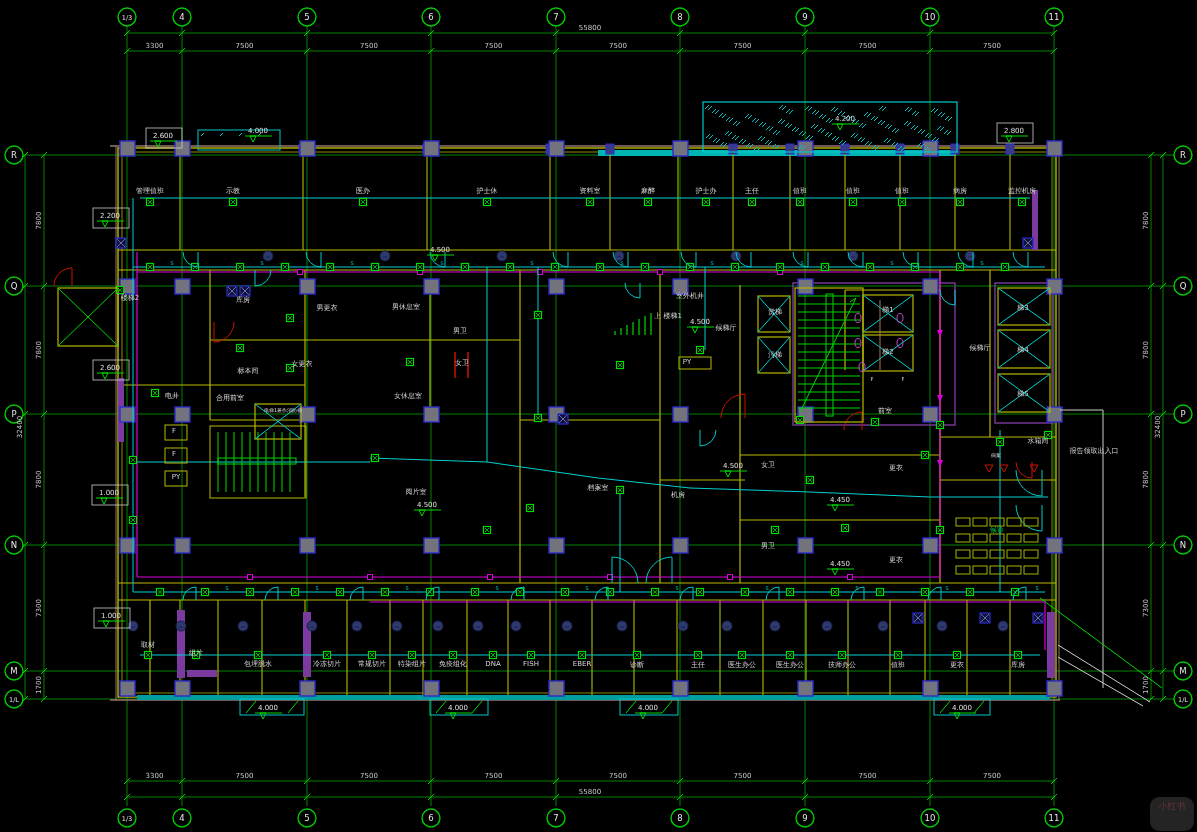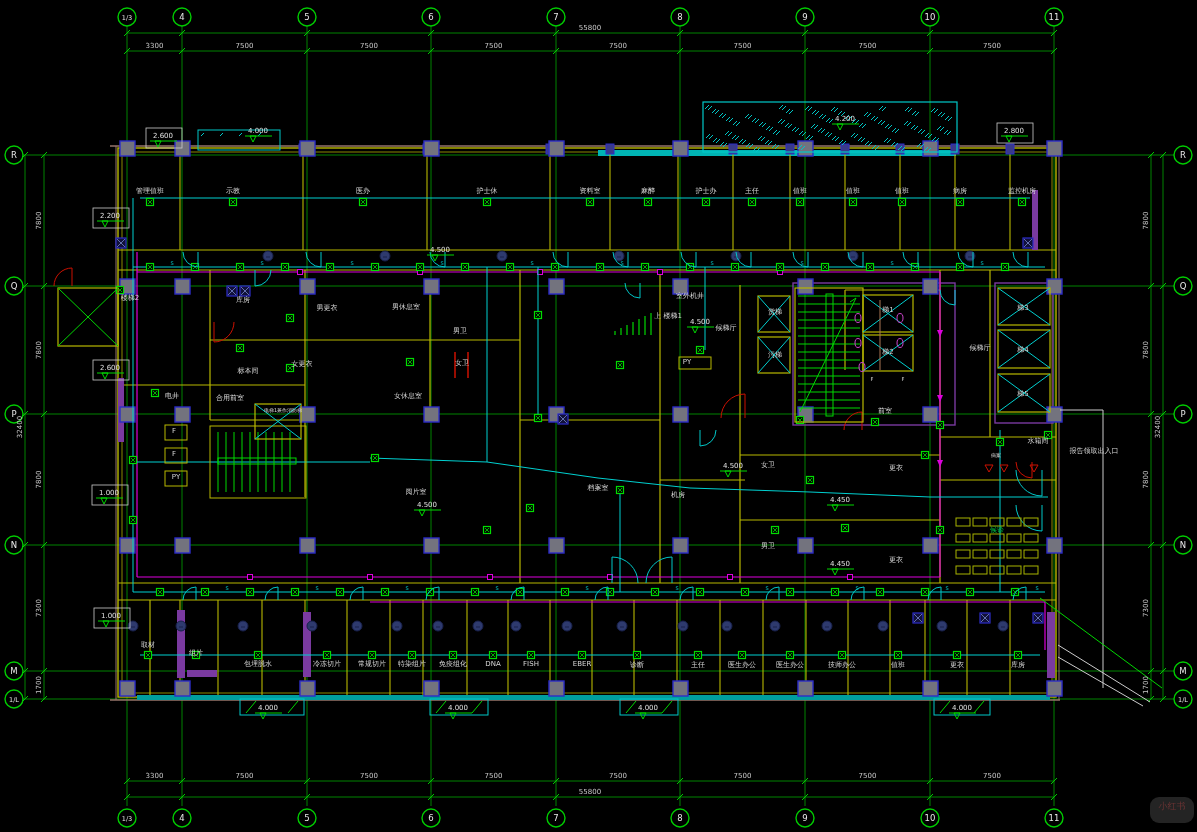--- a/index.html
+++ b/index.html
@@ -1,19 +1,19 @@
 <!DOCTYPE html>
 <html><head>
 <meta charset="utf-8">
 <style>
   html,body{margin:0;padding:0;background:#000;}
   #stage{position:relative;width:1197px;height:832px;background:#000;overflow:hidden;
          font-family:"DejaVu Sans",sans-serif;}
   #cad{position:absolute;left:0;top:0;}
-  #wm{position:absolute;left:1150px;top:797px;width:44px;height:26px;background:#242424;
+  #wm{position:absolute;left:1150px;top:797px;width:44px;height:34px;background:#242424;
       border-radius:9px;color:#6e3434;font-size:9px;line-height:18px;text-align:center;
       font-family:"DejaVu Sans",sans-serif;}
   text{font-family:"DejaVu Sans",sans-serif;}
 </style>
 </head>
 <body>
 
 <div id="stage">
   <svg id="cad" width="1197" height="832">
       <g>

